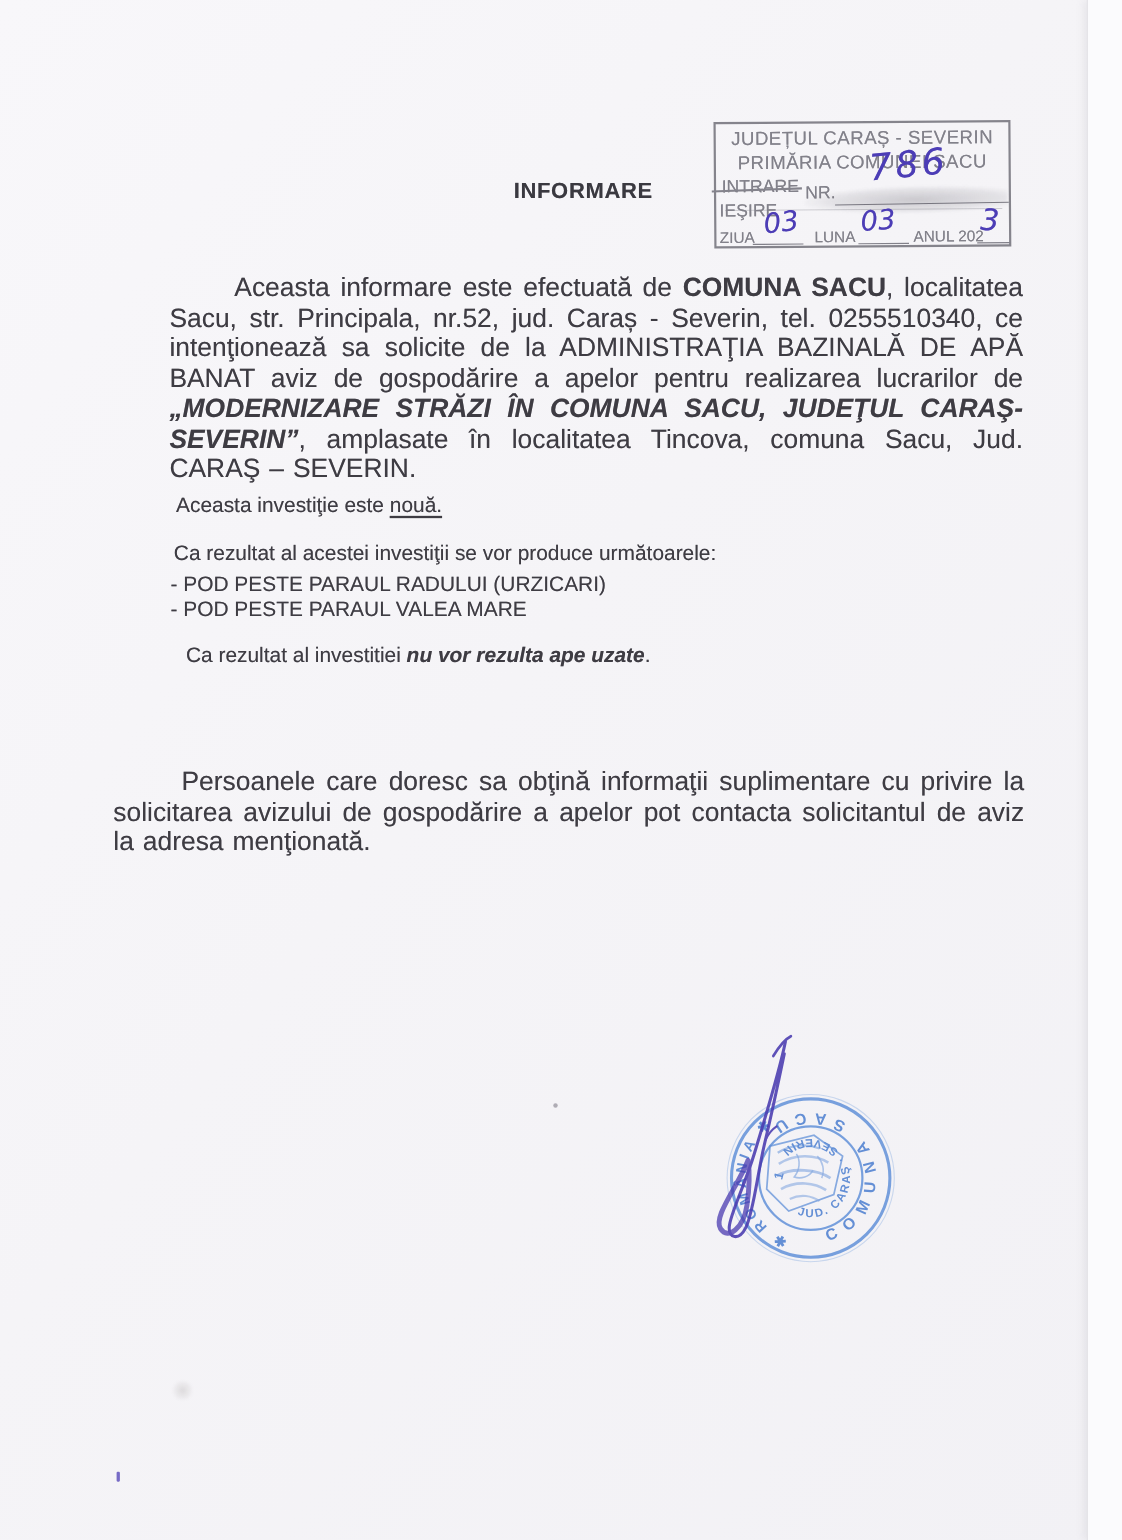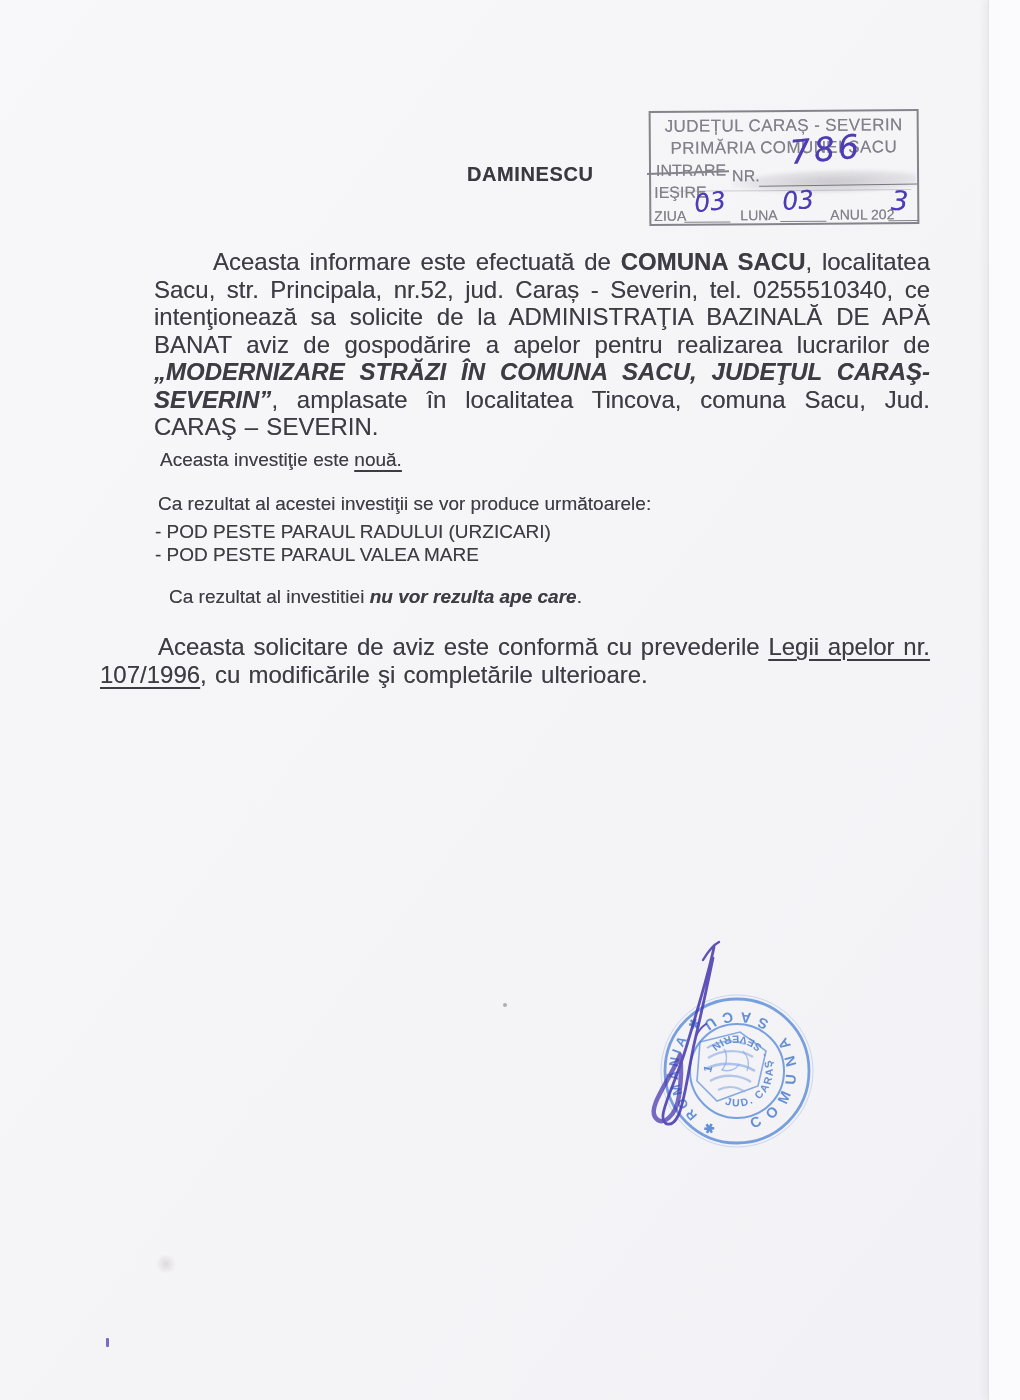--- a/index.html
+++ b/index.html
@@ -73,21 +73,21 @@
   .speck-dot    { left:503px; top:1003px; width:4px; height:4px; background:rgba(90,86,100,.45); }
   .speck-blue   { left:106px; top:1338px; width:3px; height:9px; background:#4c3db6; opacity:.75; border-radius:1px; }
 </style>
 </head>
 <body>
 
 <div class="page">
 
   <div class="scan-edge"></div>
 
-  <div class="doc-title">DAMINESCU</div>
+  <div class="doc-title">INFORMARE</div>
 
   <div class="stampbox">
     <div class="sb-c sb1">JUDEȚUL CARAȘ - SEVERIN</div>
     <div class="sb-c sb2">PRIMĂRIA COMUNEI SACU</div>
     <div class="sb-intrare">INTRARE</div>
     <div class="sb-strike"></div>
     <div class="sb-nr">NR.</div>
     <div class="sb-nrline"></div>
     <div class="sb-faint"></div>
     <div class="sb-smudge"></div>
@@ -112,27 +112,25 @@
 
   <div class="line" style="left:160px; top:449px;">
     <span>Aceasta investiţie este </span><span class="u">nouă.</span>
   </div>
 
   <div class="line" style="left:158px; top:493px;">Ca rezultat al acestei investiţii se vor produce următoarele:</div>
   <div class="line" style="left:155px; top:521px;">- POD PESTE PARAUL RADULUI (URZICARI)</div>
   <div class="line" style="left:155px; top:544px;">- POD PESTE PARAUL VALEA MARE</div>
 
   <div class="line" style="left:169px; top:586px;">
-    <span>Ca rezultat al investitiei </span><span class="bi">nu vor rezulta ape care</span><span>.</span>
+    <span>Ca rezultat al investitiei </span><span class="bi">nu vor rezulta ape uzate</span><span>.</span>
   </div>
 
-  <div class="para p-law">
-    <span>Aceasta solicitare de aviz este conformă cu prevederile </span><span class="u">Legii apelor nr. 107/1996</span><span>, cu modificările şi completările ulterioare.</span>
-  </div>
 
+  <div class="para p-contact">Persoanele care doresc sa obţină informaţii suplimentare cu privire la solicitarea avizului de gospodărire a apelor pot contacta solicitantul de aviz la adresa menţionată.</div>
 
 
 
   <svg class="stamp-svg" width="280" height="270" viewBox="0 0 280 270">
     <defs>
       <path id="ringCCW" d="M137,212 a59,59 0 1,0 0,-118 a59,59 0 1,0 0,118" fill="none"></path>
       <path id="ringCW" d="M137,212 a59,59 0 1,1 0,-118 a59,59 0 1,1 0,118" fill="none"></path>
       <path id="ringInner" d="M119.5,183.3 a35,35 0 1,0 35,-60.6 a35,35 0 1,0 -35,60.6" fill="none"></path>
     </defs>
     <g stroke="#5d8ed8" fill="none" opacity="0.82">

